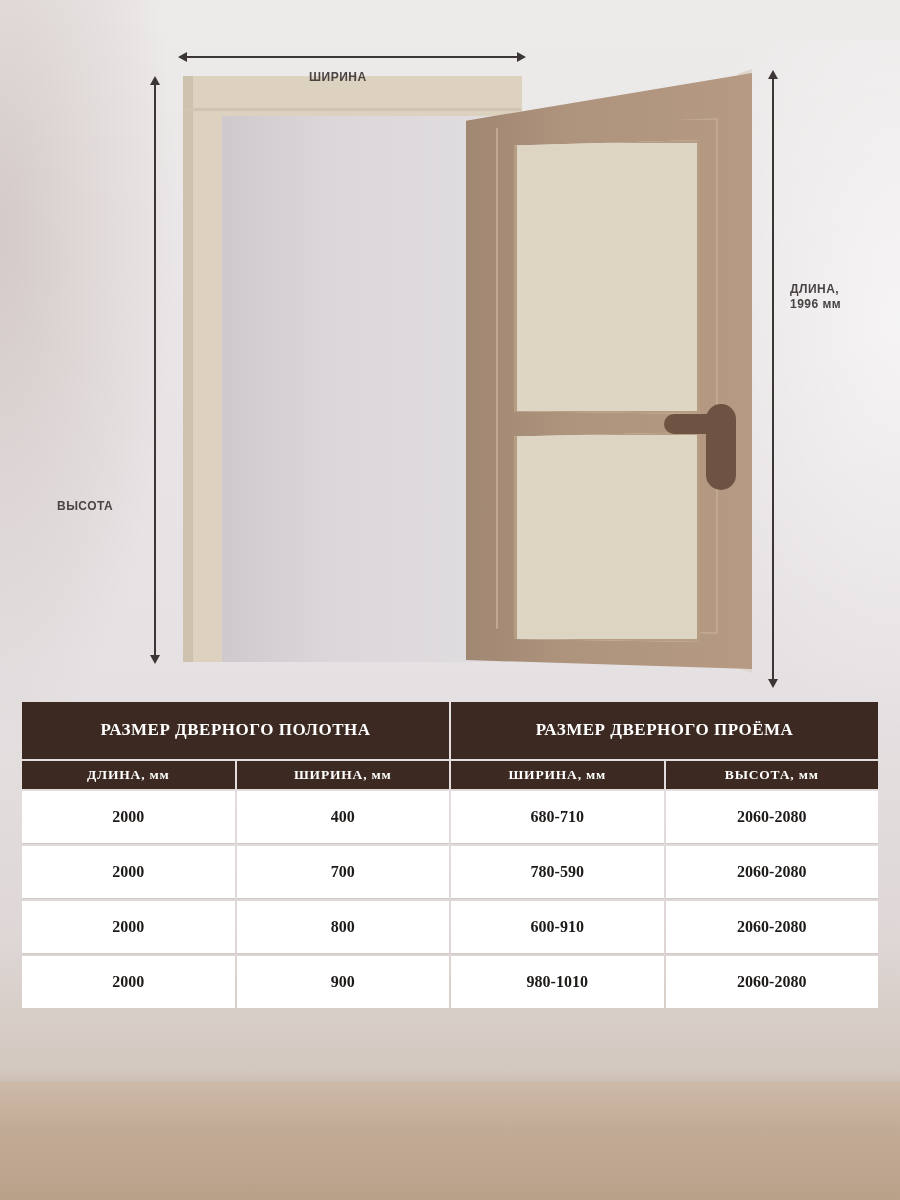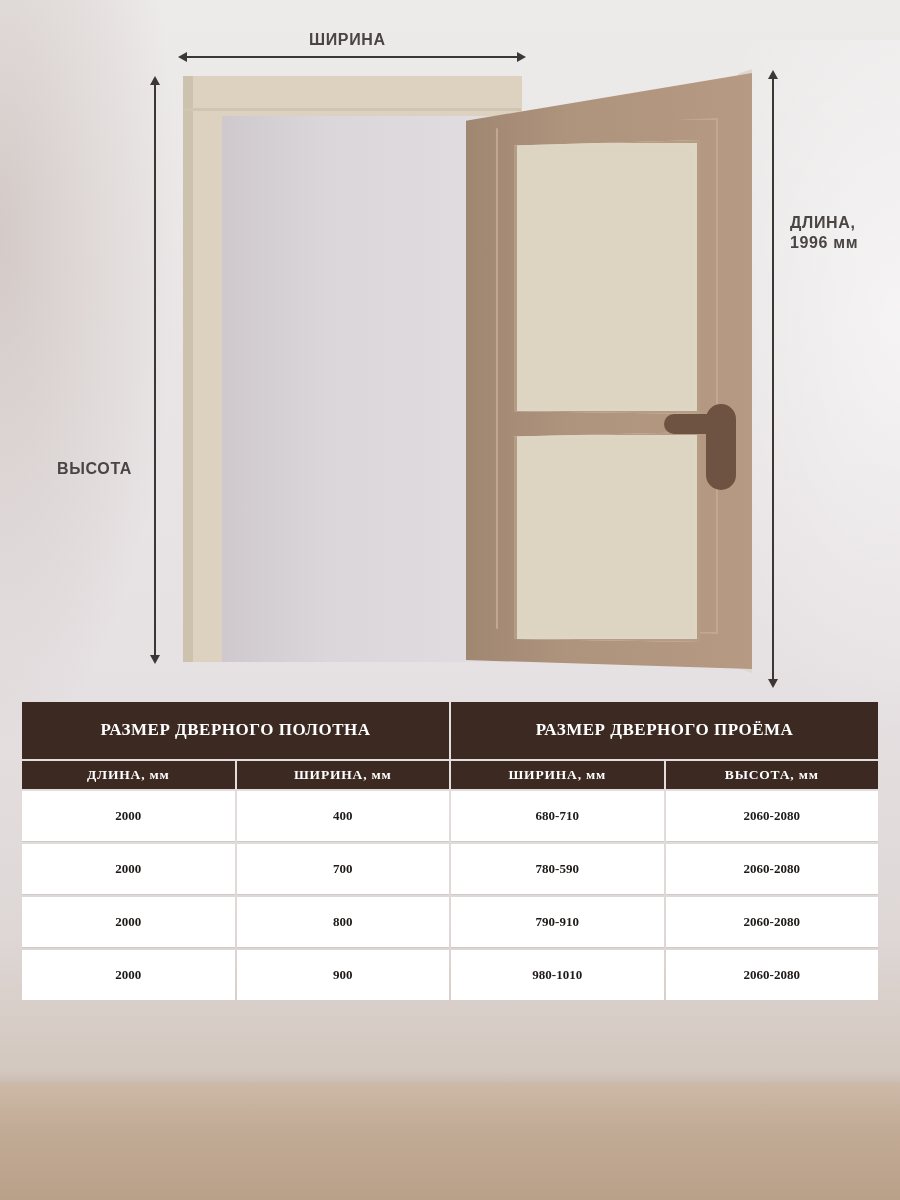--- a/index.html
+++ b/index.html
@@ -141,26 +141,27 @@
     border-radius: 10px;
     background: #6e5242;
   }
 
   
   .dim-label {
     position: absolute;
     font-weight: bold;
     color: #4a4443;
     letter-spacing: 0.04em;
-    font-size: 16px;
+    font-size: 12px;
     line-height: 1.25;
+    margin-top: 40px;
   }
   .lbl-shirina { left: 309px; top: 30px; }
   .lbl-vysota  { left: 57px;  top: 459px; }
-  .lbl-dlina   { left: 790px; top: 213px; text-align: left; }
+  .lbl-dlina   { left: 790px; top: 242px; text-align: left; }
 
   .arrow-h {
     position: absolute;
     top: 52px;
     height: 10px;
   }
   .arrow-h .line {
     position: absolute;
     left: 8px; right: 8px; top: 4px;
     height: 1.5px;
@@ -231,21 +232,21 @@
     color: #ffffff;
     font-size: 13.5px;
     font-weight: bold;
     letter-spacing: 0.06em;
     padding: 6px 4px;
     font-family: "Liberation Serif", serif;
   }
   tbody td {
     background: #ffffff;
     color: #1e1a18;
-    font-size: 13px;
+    font-size: 16px;
     font-weight: bold;
     padding: 17px 4px;
     font-family: "Liberation Serif", serif;
     border-bottom: 1px solid #cfcac6;
   }
   tbody tr:last-child td { border-bottom: none; }
 </style>
 </head>
 <body>
 
@@ -319,21 +320,21 @@
         </tr>
         <tr>
           <td>2000</td>
           <td>700</td>
           <td>780-590</td>
           <td>2060-2080</td>
         </tr>
         <tr>
           <td>2000</td>
           <td>800</td>
-          <td>790-910</td>
+          <td>600-910</td>
           <td>2060-2080</td>
         </tr>
         <tr>
           <td>2000</td>
           <td>900</td>
           <td>980-1010</td>
           <td>2060-2080</td>
         </tr>
       </tbody>
     </table>

